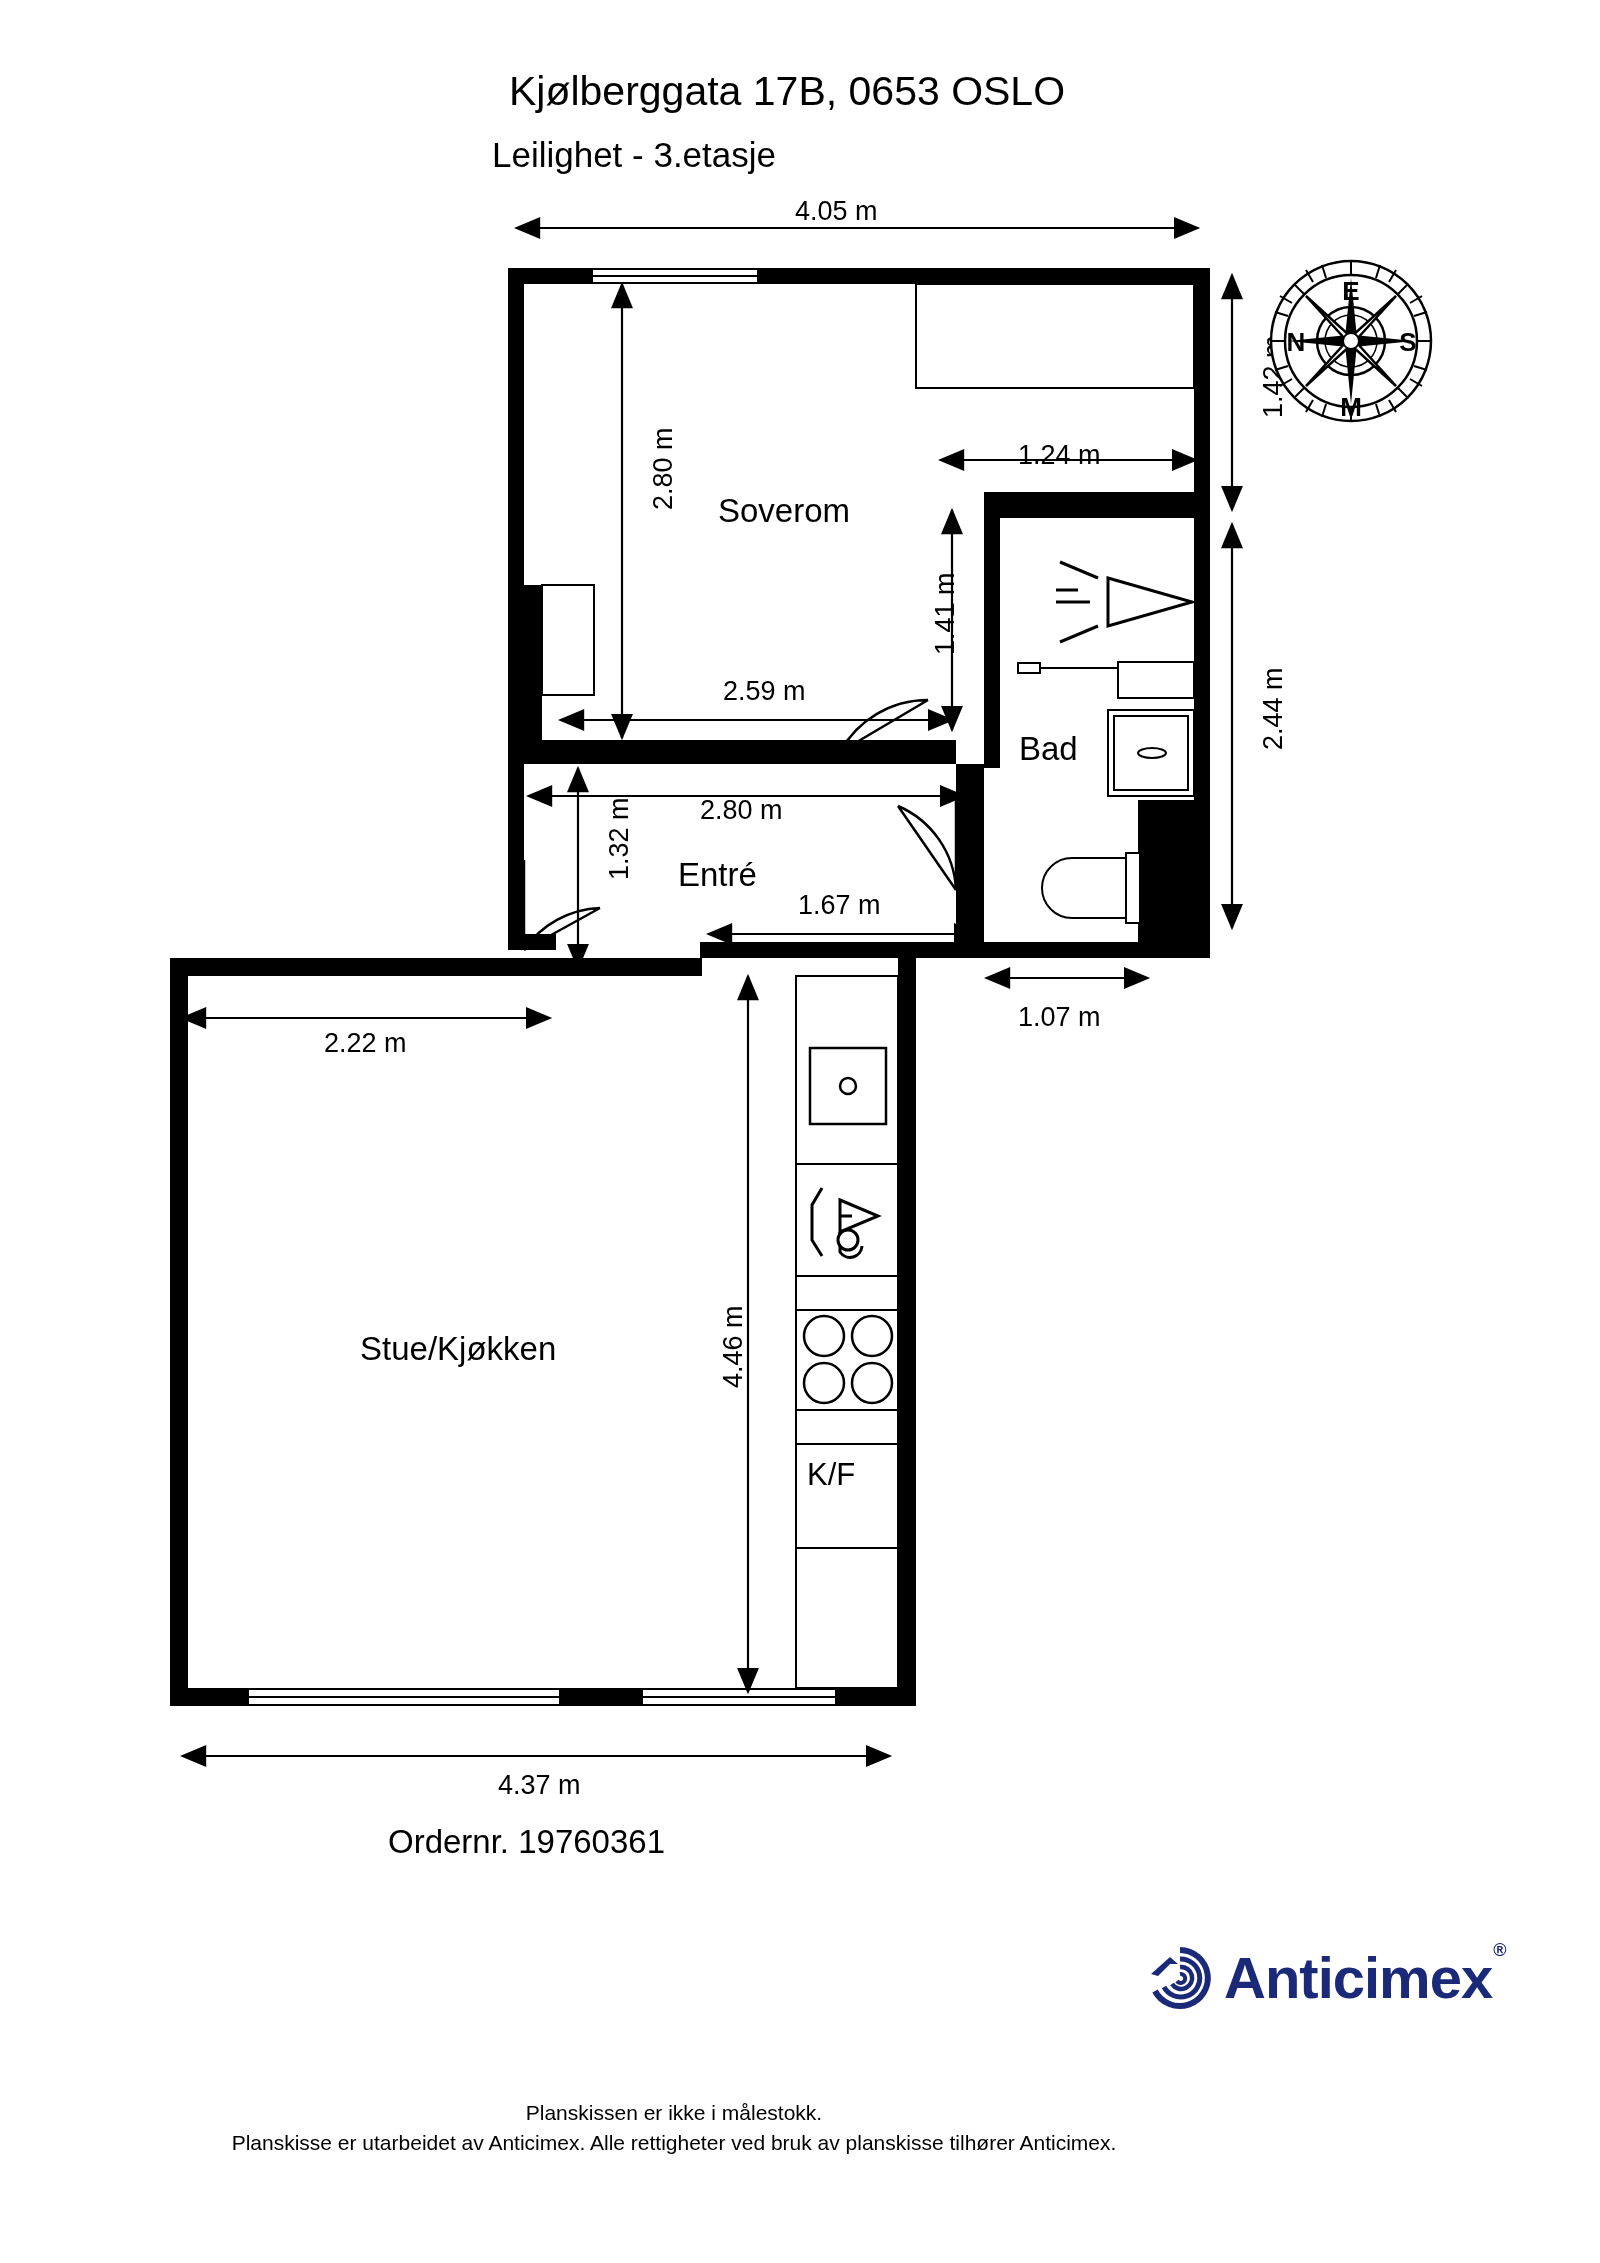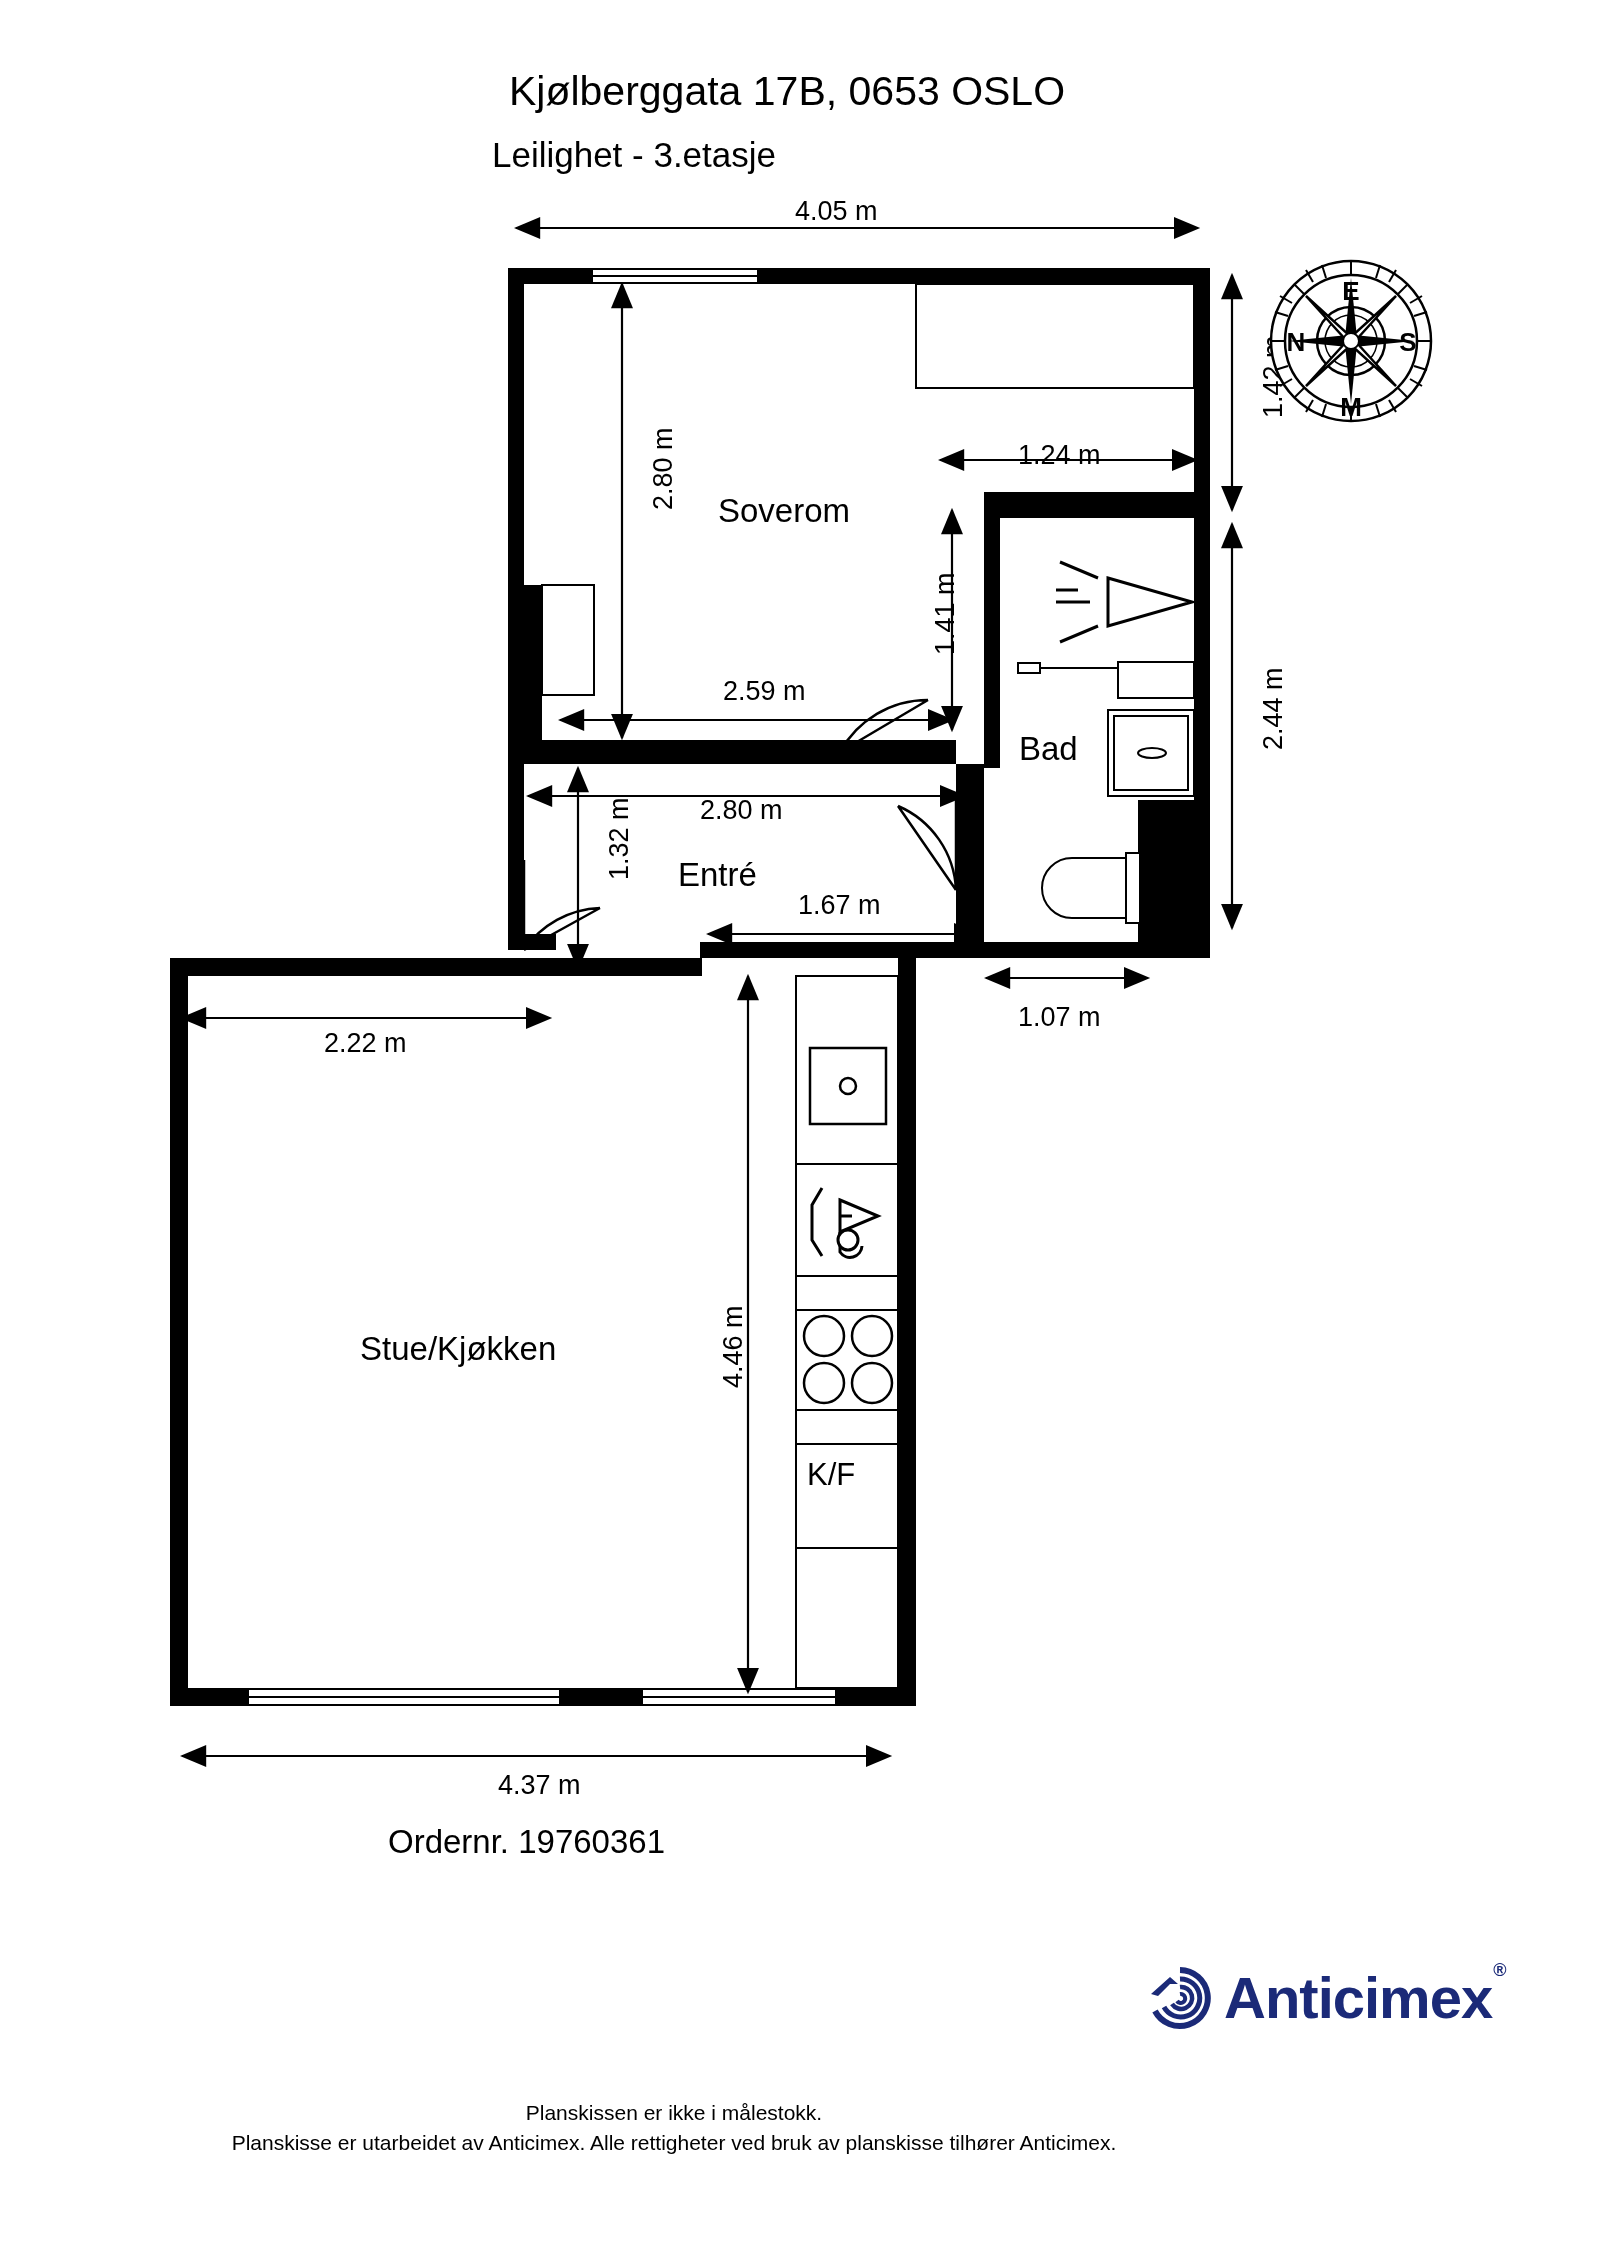--- a/index.html
+++ b/index.html
@@ -61,21 +61,20 @@
   .footer div { white-space: nowrap; }
 
   
   .logo {
     position: absolute;
     top: 1944px;
     left: 1148px;
     display: flex;
     align-items: center;
     gap: 12px;
-    margin-top: 20px;
   }
   .logo-word {
     font-size: 58px;
     font-weight: bold;
     color: #1b2a78;
     letter-spacing: -1px;
     position: relative;
   }
   .logo-reg {
     font-size: 18px;

